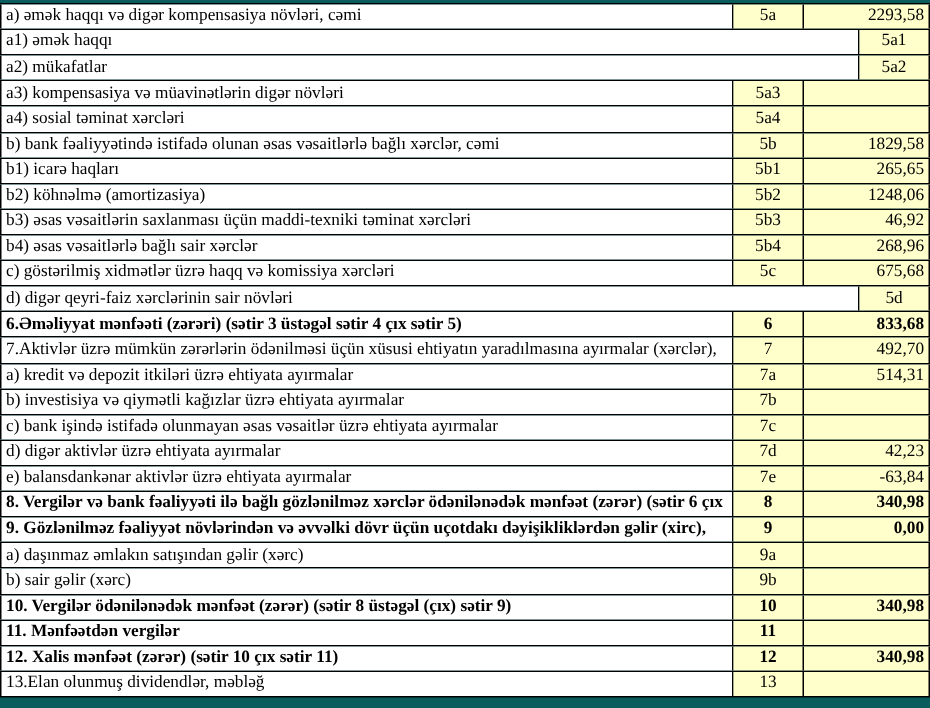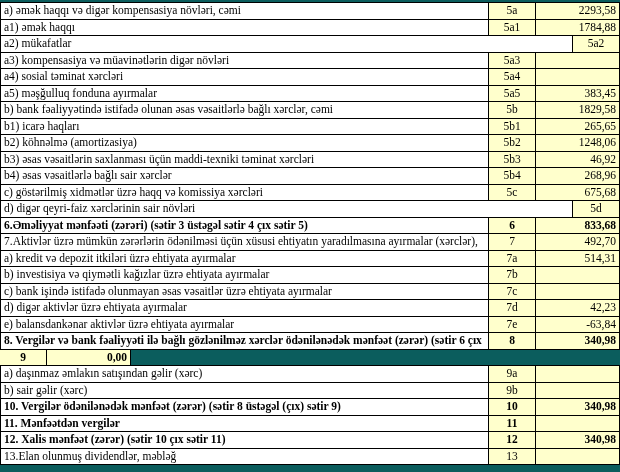--- a/index.html
+++ b/index.html
@@ -68,40 +68,34 @@
 
 <div id="table">
     <div class="row">
       <div class="cell label">a) əmək haqqı və digər kompensasiya növləri, cəmi</div>
       <div class="cell code">5a</div>
       <div class="cell value">2293,58</div>
     </div>
     <div class="row">
       <div class="cell label">a1) əmək haqqı</div>
       <div class="cell code">5a1</div>
-      <div class="cell value">1784,88</div>
     </div>
     <div class="row">
       <div class="cell label">a2) mükafatlar</div>
       <div class="cell code">5a2</div>
     </div>
     <div class="row">
       <div class="cell label">a3) kompensasiya və müavinətlərin digər növləri</div>
       <div class="cell code">5a3</div>
       <div class="cell value"></div>
     </div>
     <div class="row">
       <div class="cell label">a4) sosial təminat xərcləri</div>
       <div class="cell code">5a4</div>
       <div class="cell value"></div>
-    </div>
-    <div class="row">
-      <div class="cell label">a5) məşğulluq fonduna ayırmalar</div>
-      <div class="cell code">5a5</div>
-      <div class="cell value">383,45</div>
     </div>
     <div class="row">
       <div class="cell label">b) bank fəaliyyətində istifadə olunan əsas vəsaitlərlə bağlı xərclər, cəmi</div>
       <div class="cell code">5b</div>
       <div class="cell value">1829,58</div>
     </div>
     <div class="row">
       <div class="cell label">b1) icarə haqları</div>
       <div class="cell code">5b1</div>
       <div class="cell value">265,65</div>
@@ -164,20 +158,21 @@
       <div class="cell label">e) balansdankənar aktivlər üzrə ehtiyata ayırmalar</div>
       <div class="cell code">7e</div>
       <div class="cell value">-63,84</div>
     </div>
     <div class="row bold">
       <div class="cell label">8. Vergilər və bank fəaliyyəti ilə bağlı gözlənilməz xərclər ödənilənədək mənfəət (zərər) (sətir 6 çıx</div>
       <div class="cell code">8</div>
       <div class="cell value">340,98</div>
     </div>
     <div class="row bold">
+      <div class="cell label">9. Gözlənilməz fəaliyyət növlərindən və əvvəlki dövr üçün uçotdakı dəyişikliklərdən gəlir (xirc),</div>
       <div class="cell code">9</div>
       <div class="cell value">0,00</div>
     </div>
     <div class="row">
       <div class="cell label">a) daşınmaz əmlakın satışından gəlir (xərc)</div>
       <div class="cell code">9a</div>
       <div class="cell value"></div>
     </div>
     <div class="row">
       <div class="cell label">b) sair gəlir (xərc)</div>

